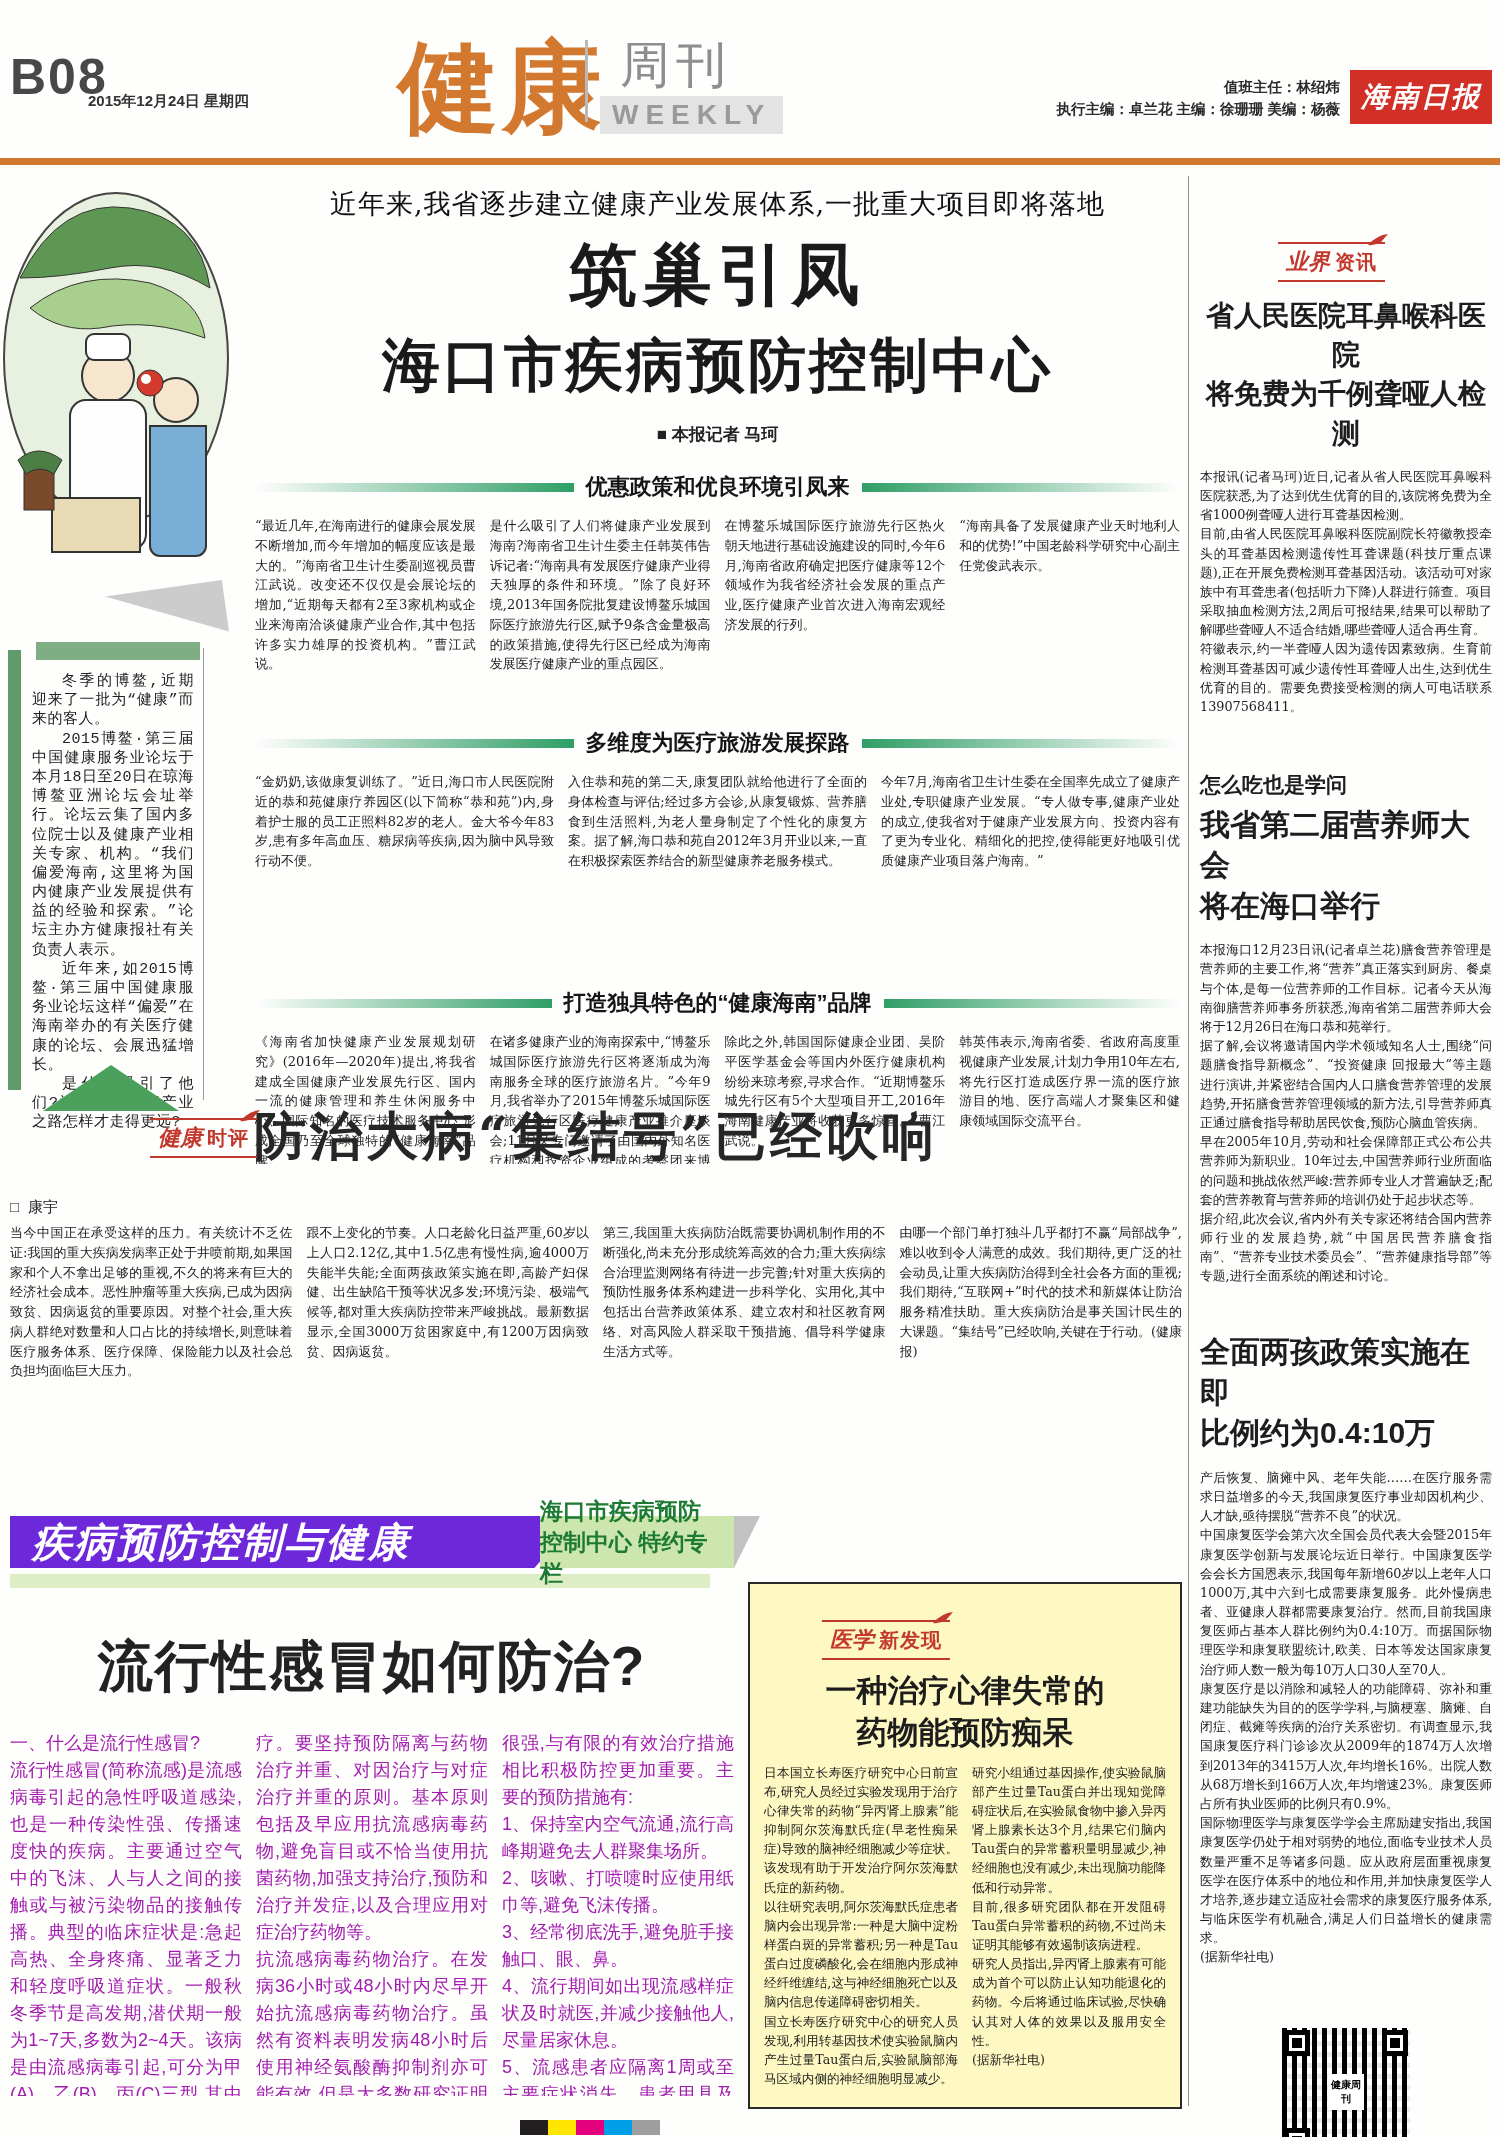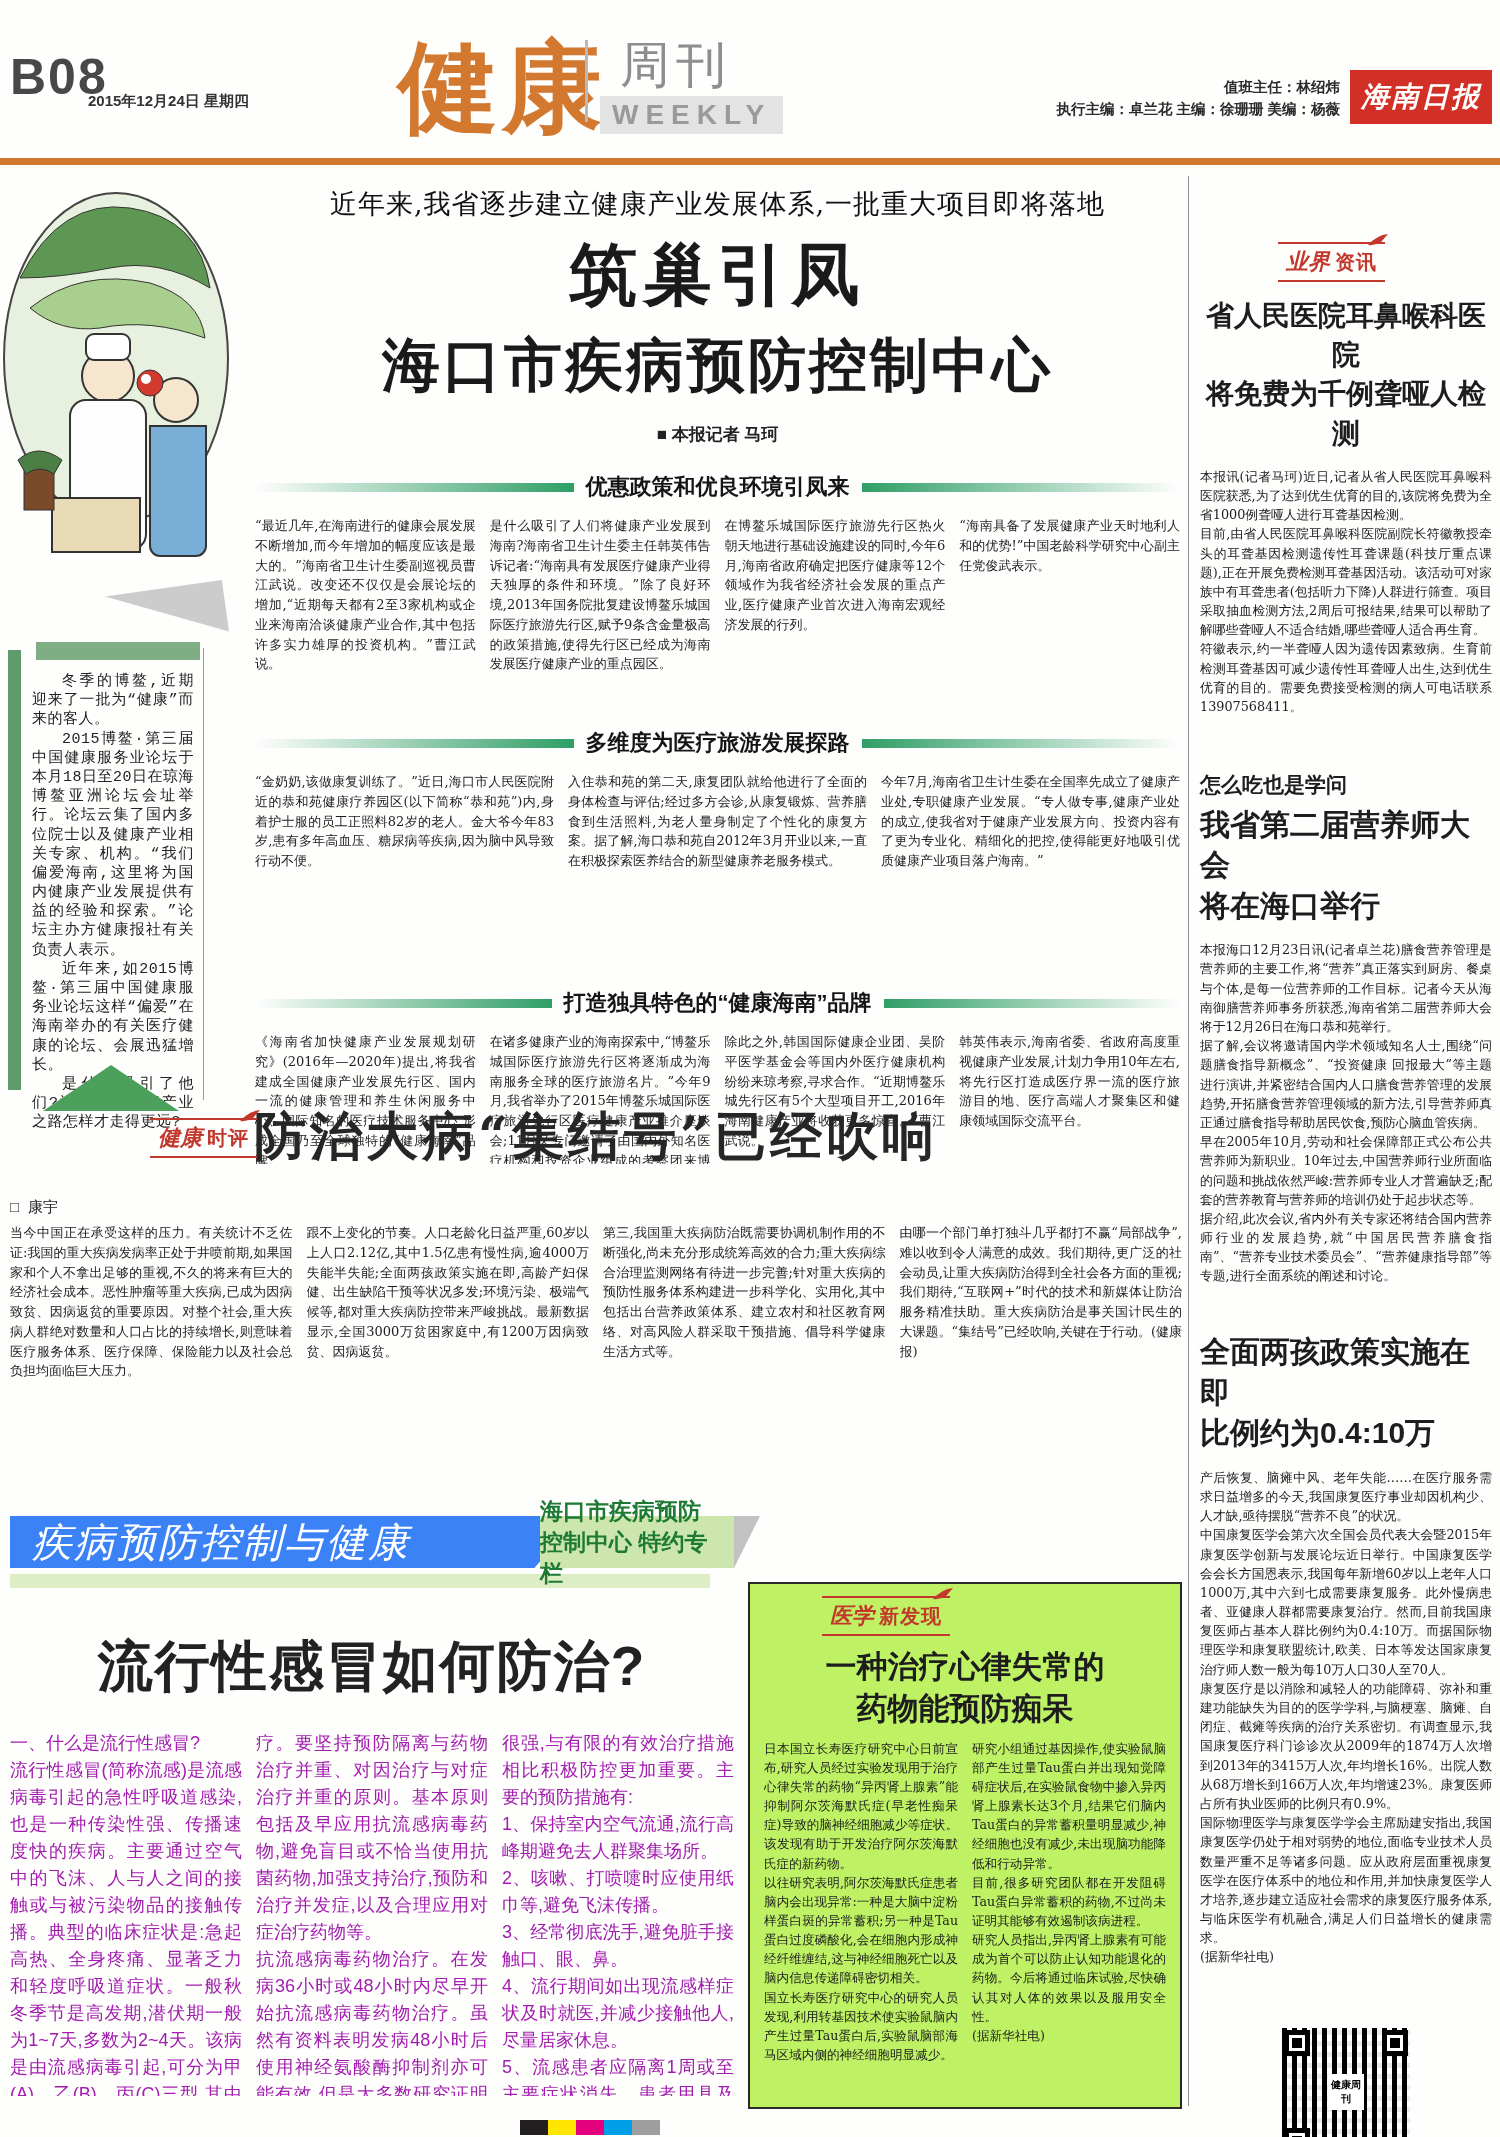--- a/index.html
+++ b/index.html
@@ -59,33 +59,33 @@
   
   .comm{left:10px;top:1102px;width:1172px}
   .comm-title{text-align:center;font-family:"DejaVu Serif",serif;font-weight:bold;font-size:52px;
               letter-spacing:4px;color:#262626}
   .comm-stamp{position:absolute;left:140px;top:16px}
   .comm-author{font-size:15px;margin-top:26px;color:#222}
   .comm-cols{margin-top:6px;height:226px}
   
   .flu{left:10px;top:1516px;width:724px}
   .banner{display:flex;height:52px}
-  .banner-dark{width:548px;background:#3b82f6;color:#fff;display:flex;align-items:center;
-               padding-left:22px;font-size:40px;font-weight:400;font-style:italic;letter-spacing:2px;
+  .banner-dark{width:548px;background:#6d28d9;color:#fff;display:flex;align-items:center;
+               padding-left:22px;font-size:40px;font-weight:700;font-style:italic;letter-spacing:2px;
                clip-path:polygon(0 0,100% 0,92% 100%,0 100%)}
   .banner-light{flex:1;margin-left:-40px;background:#cde6ae;color:#1c7a33;display:flex;align-items:center;
                 justify-content:flex-end;padding-right:14px;font-size:23px;font-weight:bold;position:relative;width:330px}
   .banner-fold{position:absolute;right:-26px;top:0;width:0;height:0;border-top:52px solid #c2c2c2;
                border-right:26px solid transparent}
   .flu-strip{margin-top:6px;width:700px;height:14px;background:#ddeec7}
   .flu-title{text-align:center;font-size:55px;font-weight:900;letter-spacing:2px;margin-top:42px;color:#222}
   .flu-cols{margin-top:26px;height:366px}
   
   .disc{left:748px;top:1582px;width:434px;height:527px;border:2px solid #2a2a2a;box-sizing:border-box;
-        padding:0 14px;background:#bef264}
+        padding:24px 14px;background:#fef9c3}
   .disc-stamp{margin-left:58px}
   .disc-title{text-align:center;font-size:31px;font-weight:900;line-height:1.35;margin-top:10px;color:#1d1d1d}
   .disc-cols{margin-top:9px;height:344px}
   
   .rail{left:1200px;top:230px;width:292px}
   .rail-stamp{margin-left:78px}
   .a-title{ text-align:center;font-size:28px;font-weight:900;line-height:1.4;margin-top:14px;color:#1d1d1d}
   .a-body{margin-top:14px;white-space:pre-line;text-align:justify;overflow:hidden;
           font-family:"DejaVu Serif",serif;font-size:12.8px;line-height:1.5}
   .a2-kicker{font-size:21px;font-weight:800;margin-top:16px;color:#1d1d1d}

